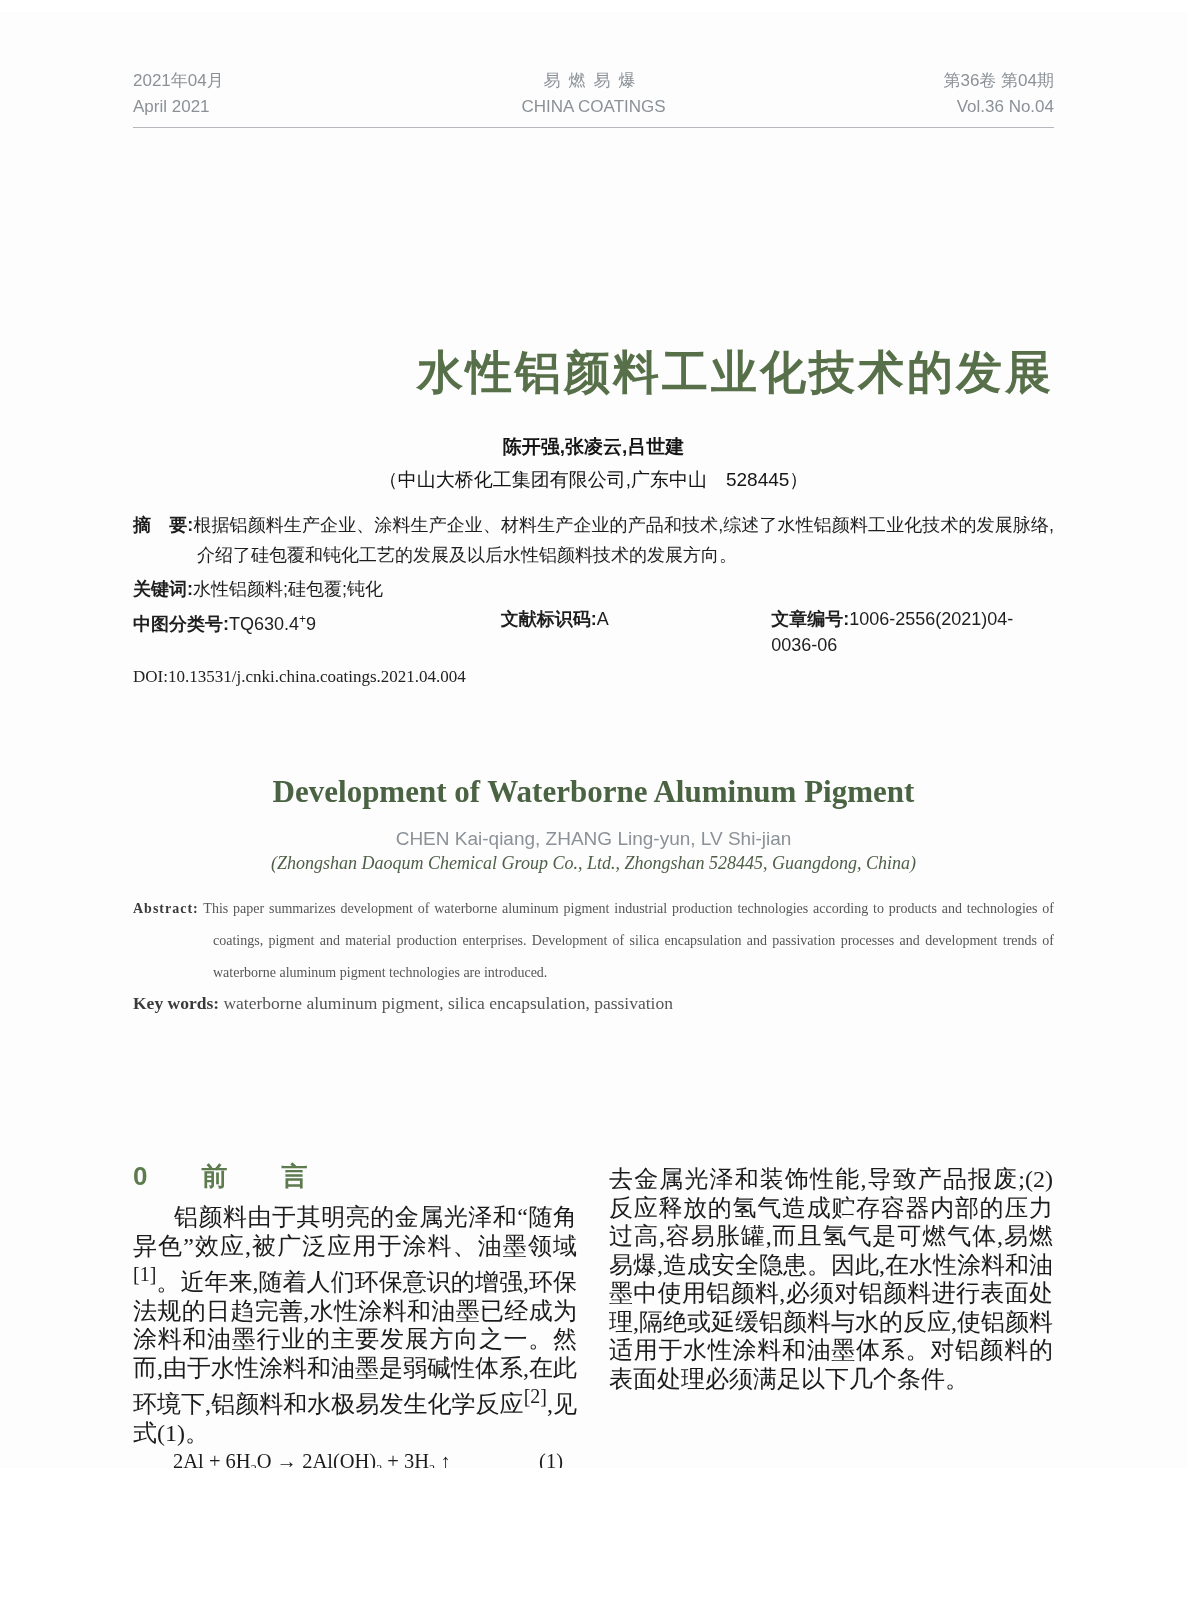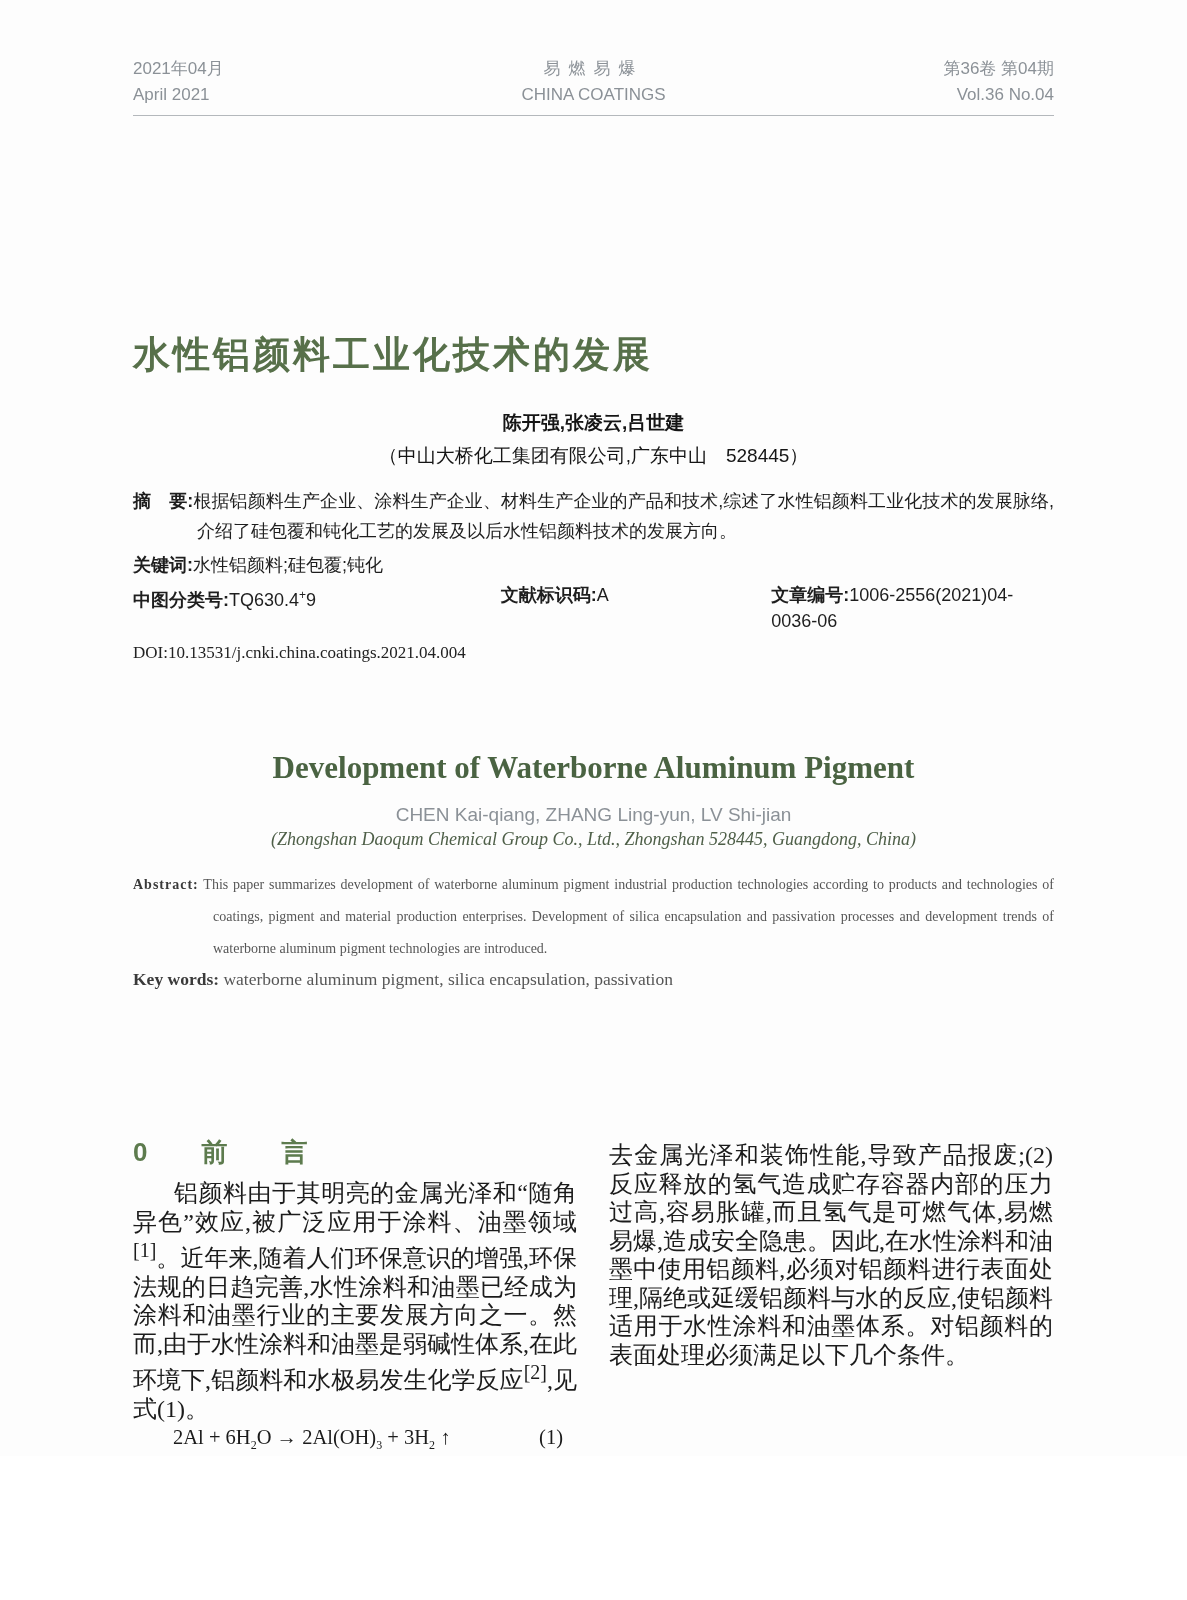--- a/index.html
+++ b/index.html
@@ -1,20 +1,20 @@
 <!DOCTYPE html>
 <html><head>
 <meta charset="utf-8">
 <style>
   * { margin:0; padding:0; box-sizing:border-box; }
   html,body { background:#ffffff; }
   .page {
     position:relative;
     width:1187px; height:1456px;
-    margin:0 auto;
+    margin:12px auto;
     background:#fdfdfd;
     overflow:hidden;
     font-family:"Liberation Serif","DejaVu Serif",serif;
     color:#1b1b1b;
   }
   .content { padding:0 133px; }
 
   
   .jheader {
     display:flex; justify-content:space-between; align-items:flex-end;
@@ -25,23 +25,23 @@
     font-size:17px; line-height:26px;
   }
   .jheader .cell { flex:1; }
   .jheader .c-left { text-align:left; }
   .jheader .c-center { text-align:center; }
   .jheader .c-center .zh { letter-spacing:8px; }
   .jheader .c-right { text-align:right; }
 
   
   .title-zh {
-    margin-top:214px; text-align:left;
+    margin-top:214px; text-align:right;
     font-family:Liberation Sans, sans-serif;
-    font-weight:bold; font-size:37px; letter-spacing:3px;
+    font-weight:bold; font-size:46px; letter-spacing:3px;
     color:#57704a;
   }
   .authors-zh {
     margin-top:30px; text-align:center;
     font-family:"Liberation Sans","DejaVu Sans",sans-serif;
     font-weight:bold; font-size:19px; color:#151515;
   }
   .affil-zh {
     margin-top:7px; text-align:center;
     font-family:"Liberation Sans","DejaVu Sans",sans-serif;

